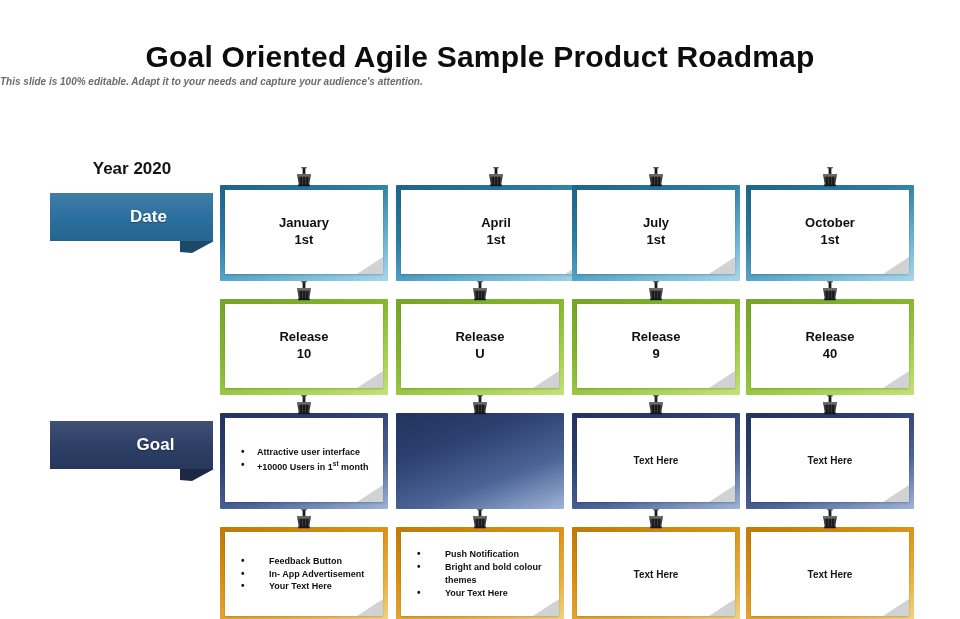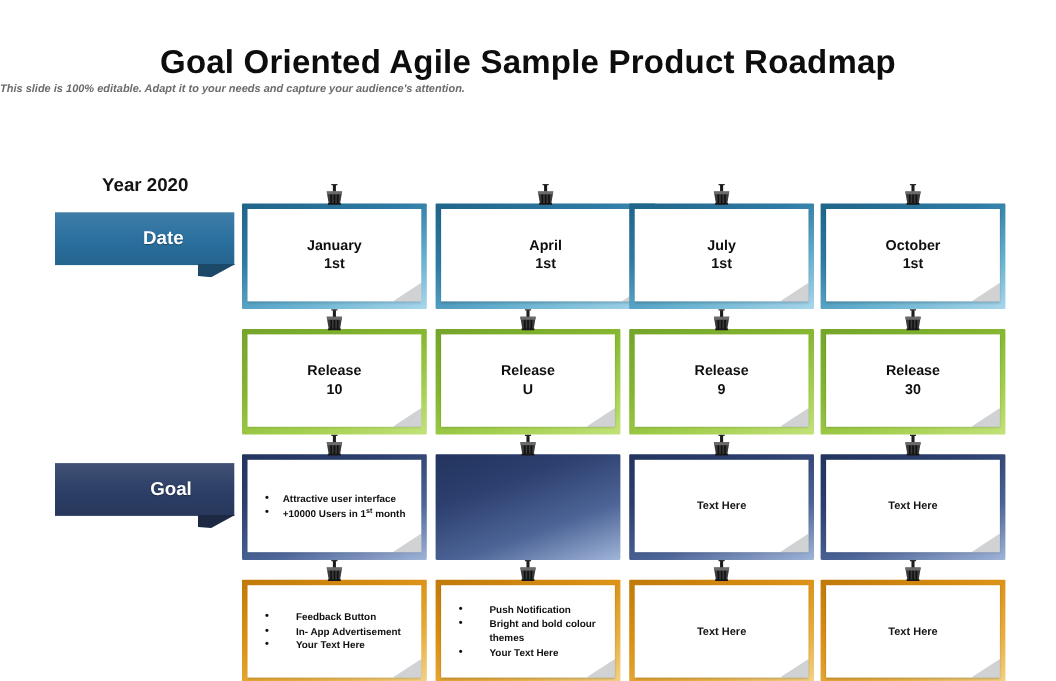--- a/index.html
+++ b/index.html
@@ -372,21 +372,21 @@
             <path d="M8.3 10.8 h1.5 v8.3 h-1.5 z" fill="#121212"></path>
             <path d="M11.3 10.8 h1.5 v8.3 h-1.5 z" fill="#121212"></path>
             <path d="M3.0 18.6 h12.0 l-0.35 1.6 h-11.3 z" fill="#171717"></path>
           </svg></div>
       </div>
       <div class="card" style="left: 746px;">
         <div class="card-frame frame-name"></div>
         <div class="card-page">
           <div class="card-center-text">
             <div>Release</div>
-            <div>30</div>
+            <div>40</div>
           </div>
         </div>
         <div class="clip"><svg width="18" height="21" viewBox="0 0 18 21">
             <path d="M6.2 1.2 h5.6 v1.1 h-2.1 v5.2 h-1.4 v-5.2 h-2.1 z" fill="#2b2b2b"></path>
             <path d="M7.6 2.1 h2.8 v6.0 h-2.8 z" fill="#1c1c1c"></path>
             <path d="M2.0 8.0 h14.0 l-1.9 11.6 h-10.2 z" fill="#3a3a3a"></path>
             <path d="M2.0 8.0 h14.0 l-0.45 2.7 h-13.1 z" fill="#6a6a6a"></path>
             <path d="M5.3 10.8 h1.5 v8.3 h-1.5 z" fill="#121212"></path>
             <path d="M8.3 10.8 h1.5 v8.3 h-1.5 z" fill="#121212"></path>
             <path d="M11.3 10.8 h1.5 v8.3 h-1.5 z" fill="#121212"></path>

